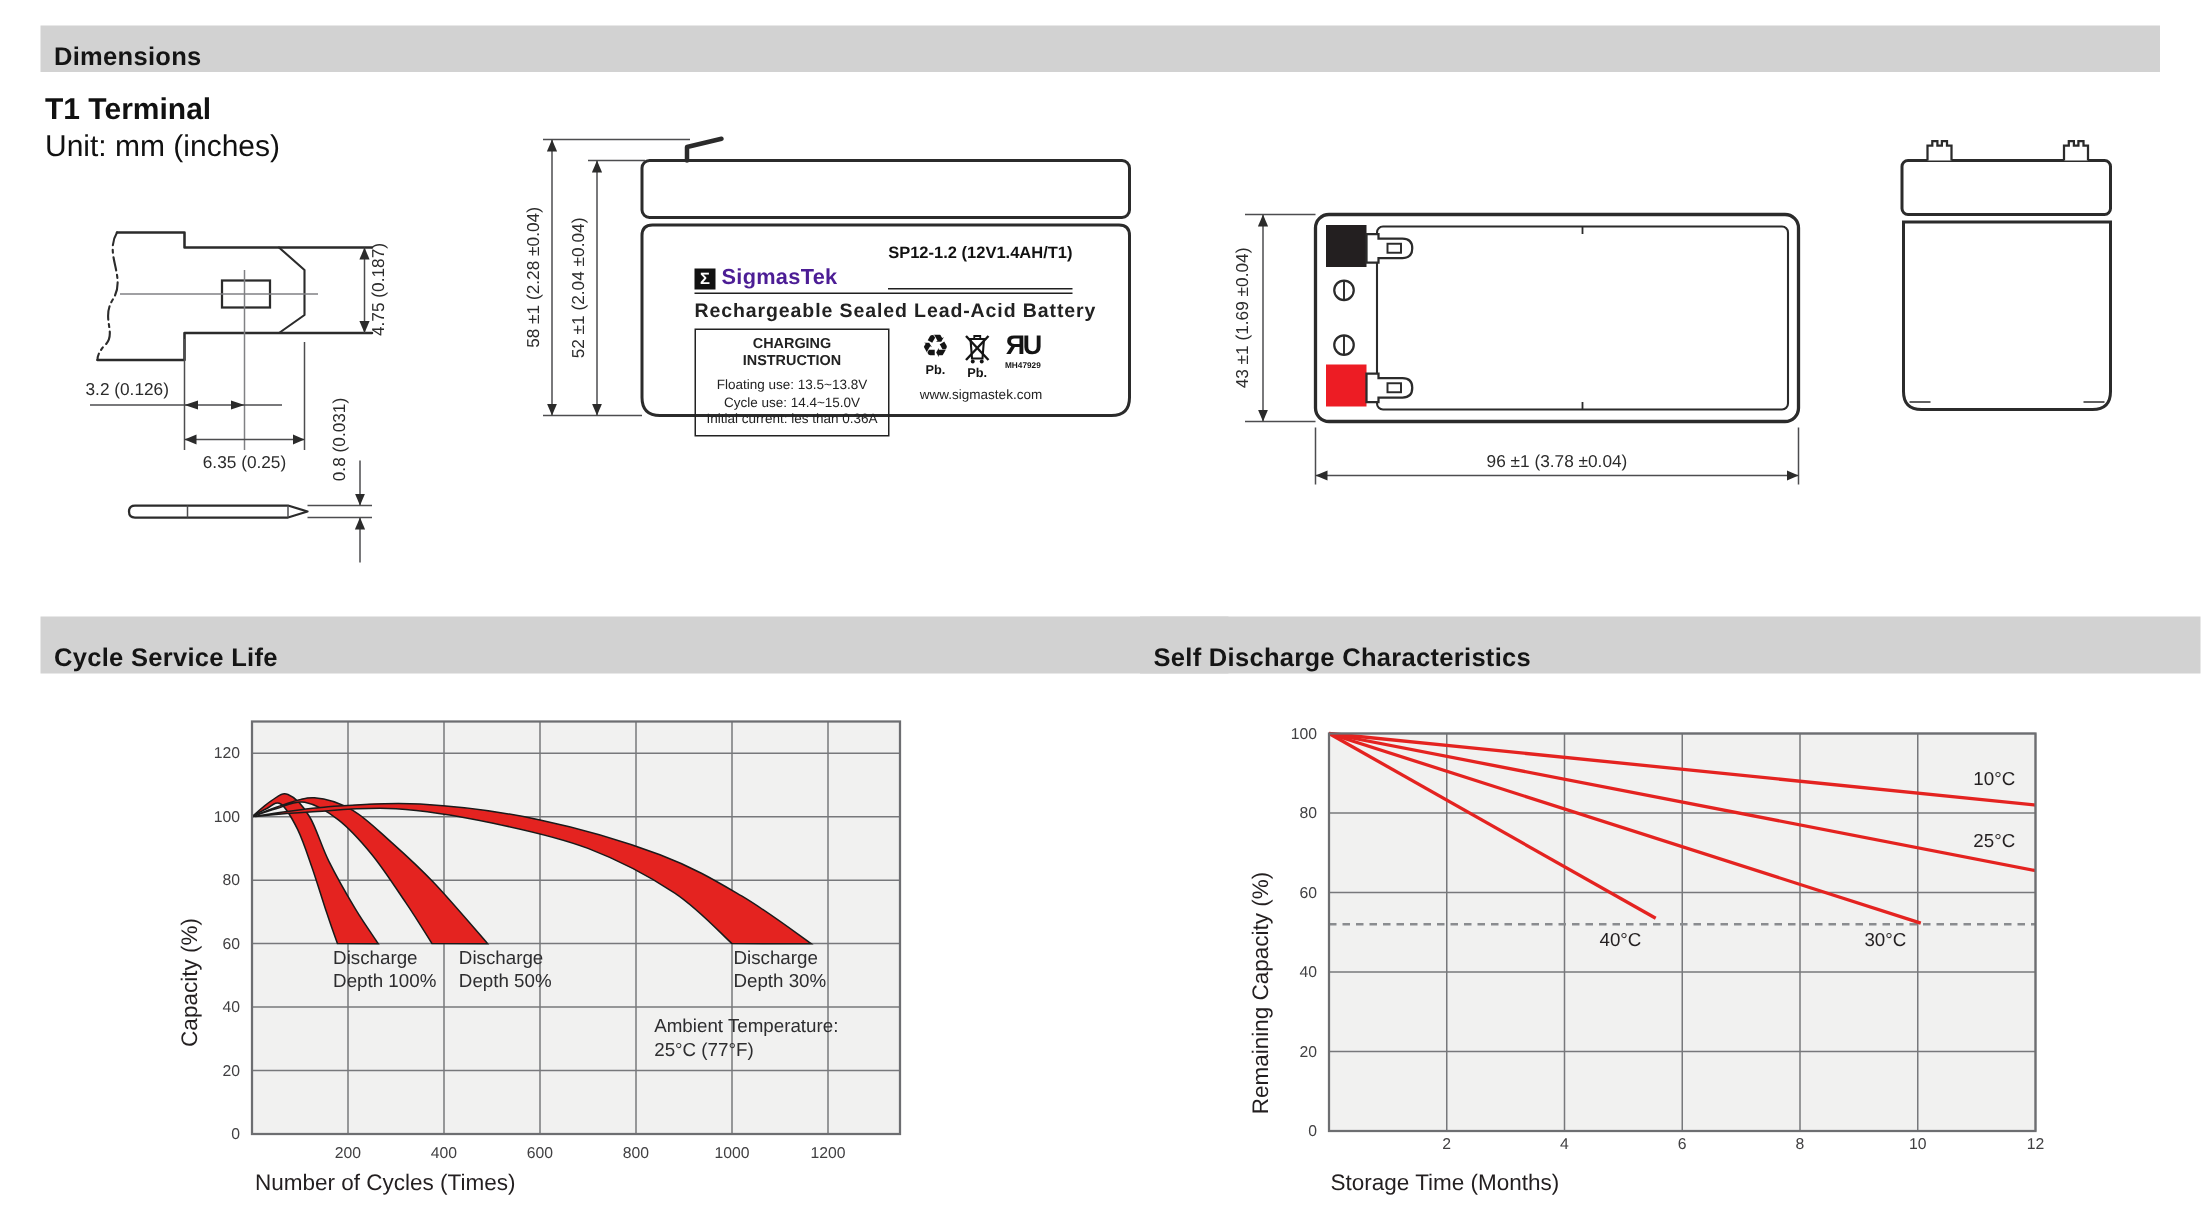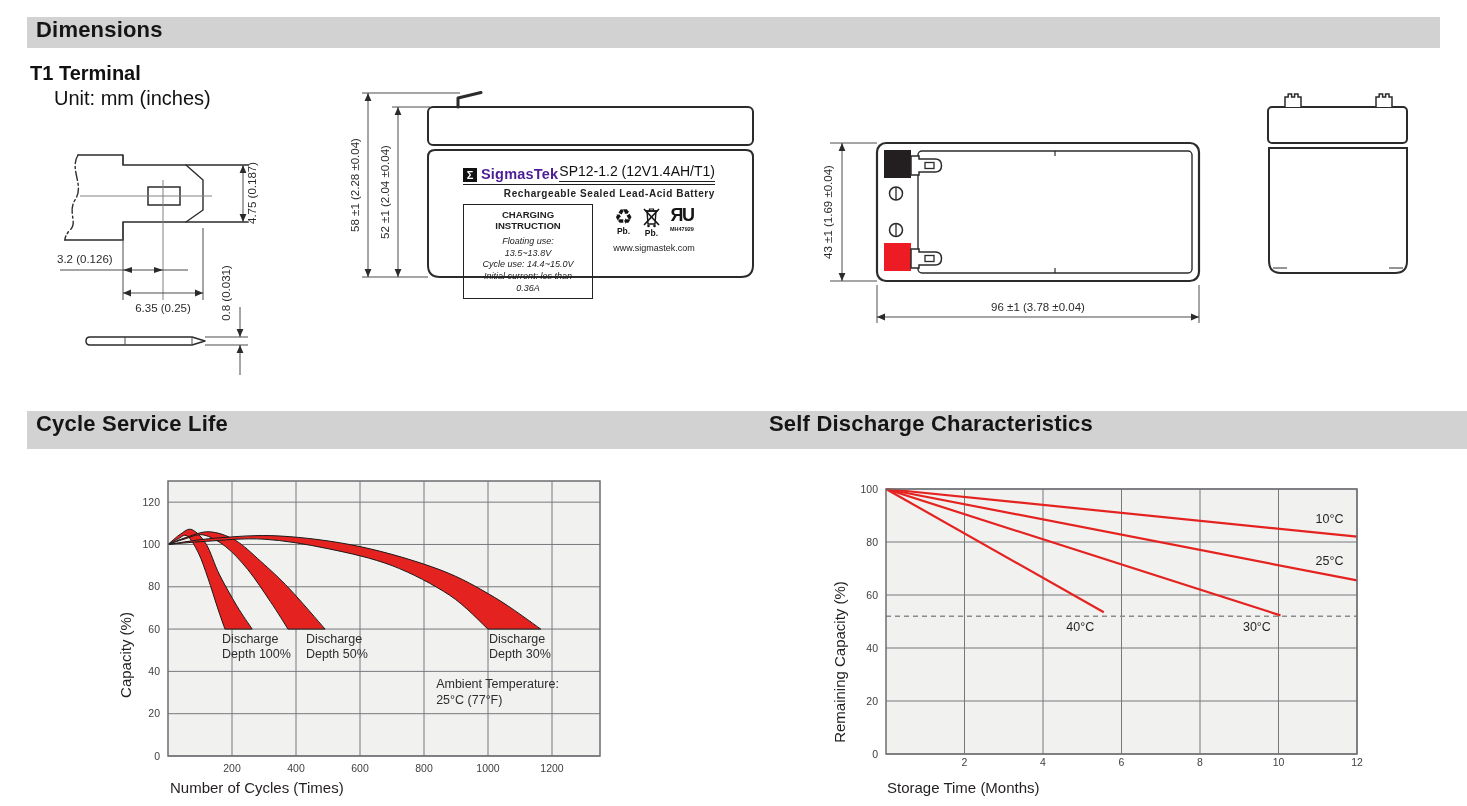--- a/index.html
+++ b/index.html
@@ -2,61 +2,61 @@
 <html><head>
 <meta charset="utf-8">
 <style>
   html,body{margin:0;padding:0;}
   body{
     width:1467px;height:806px;position:relative;overflow:hidden;
     background:#ffffff;font-family:"Liberation Sans",sans-serif;color:#1c1c1c;
   }
   .abs{position:absolute;}
   .bar{
-    position:absolute;background:#d2d2d2;display:flex;align-items:flex-start;
-    padding-left:9px;box-sizing:border-box;font-weight:bold;font-size:22px;color:#151515;
+    position:absolute;background:#d2d2d2;display:flex;align-items:flex-end;
+    padding-left:9px;box-sizing:border-box;font-weight:bold;font-size:17px;color:#151515;
     letter-spacing:.2px;
   }
   .subhead{position:absolute;left:30px;font-size:20px;color:#111;}
   .subhead.b{font-weight:bold;text-align:center;}
   svg text{font-family:"Liberation Sans",sans-serif;}
   .dimtxt{font-size:11.5px;fill:#2b2b2b;}
   .drawline{stroke:#2b2b2b;stroke-width:1.7;fill:none;stroke-linejoin:round;stroke-linecap:round;}
   .thin{stroke:#4d4d4f;stroke-width:1;fill:none;}
   .cl{stroke:#808184;stroke-width:1;fill:none;}
   
   .batt-label{position:absolute;left:113px;top:78px;width:252px;}
   .label-head{display:flex;align-items:flex-end;border-bottom:1.6px solid #1f1f1f;padding-bottom:2px;}
   .sigma-box{width:14px;height:14px;background:#111;color:#fff;font-size:11px;font-weight:bold;
     display:flex;align-items:center;justify-content:center;margin-right:4px;}
   .brand{font-weight:bold;font-size:14.5px;color:#4c1d95;letter-spacing:.2px;}
-  .model{font-weight:normal;font-size:14px;color:#111;margin-left:auto;border-bottom:1.6px solid #1f1f1f;padding-bottom:2px;}
-  .label-sub{font-weight:bold;font-size:10px;color:#222;text-align:right;letter-spacing:.6px;padding:3px 0 5px 0;white-space:nowrap;}
+  .model{font-weight:bold;font-size:11px;color:#111;margin-left:auto;border-bottom:1.6px solid #1f1f1f;padding-bottom:17px;}
+  .label-sub{font-weight:bold;font-size:13px;color:#222;text-align:right;letter-spacing:.6px;padding:3px 0 5px 0;white-space:nowrap;}
   .label-row{display:flex;}
-  .charge-box{border:1.5px solid #222;width:130px;box-sizing:border-box;padding:4px 18px;text-align:center;}
+  .charge-box{border:1.5px solid #222;width:130px;box-sizing:border-box;padding:4px 6px;text-align:center;}
   .charge-title{font-weight:bold;font-size:9.6px;color:#222;margin-bottom:5px;}
-  .charge-line{font-size:9px;color:#222;line-height:1.3;font-style:italic;}
+  .charge-line{font-size:9px;color:#222;line-height:1.3;}
   .icons-col{flex:1;display:flex;flex-direction:column;align-items:center;padding-top:2px;}
   .icon-row{display:flex;align-items:flex-start;gap:9px;}
   .mini-ic{display:flex;flex-direction:column;align-items:center;line-height:1;}
   .recycle-glyph{font-size:21px;color:#141414;line-height:1;}
   .pb{font-size:8.5px;font-weight:bold;color:#141414;margin-top:0px;}
   .ul-glyph{font-size:18px;font-weight:900;color:#141414;letter-spacing:-1.5px;line-height:1.1;}
   .ul-code{font-size:5.5px;font-weight:bold;color:#141414;margin-top:1px;}
   .website{font-size:9px;color:#222;margin-top:5px;white-space:nowrap;}
 </style>
 </head>
 <body>
 
 <div class="bar" style="left:27px;top:17px;width:1413px;height:31px;">
   <span>Dimensions</span>
 </div>
 
 <div class="subhead b" style="top:62px;">T1 Terminal</div>
-<div class="subhead" style="top:87px;margin-left:24px;">Unit: mm (inches)</div>
+<div class="subhead" style="top:87px;">Unit: mm (inches)</div>
 
 <svg class="abs" style="left:40px;top:130px;" width="300" height="250" viewBox="0 0 300 250">
   <defs>
     <marker id="arrE" markerWidth="9" markerHeight="8" refX="8" refY="4" orient="auto" markerUnits="userSpaceOnUse">
       <path d="M0,0.6 L8,4 L0,7.4 Z" fill="#2b2b2b"></path>
     </marker>
     <marker id="arrS" markerWidth="9" markerHeight="8" refX="1" refY="4" orient="auto" markerUnits="userSpaceOnUse">
       <path d="M9,0.6 L1,4 L9,7.4 Z" fill="#2b2b2b"></path>
     </marker>
   </defs>

